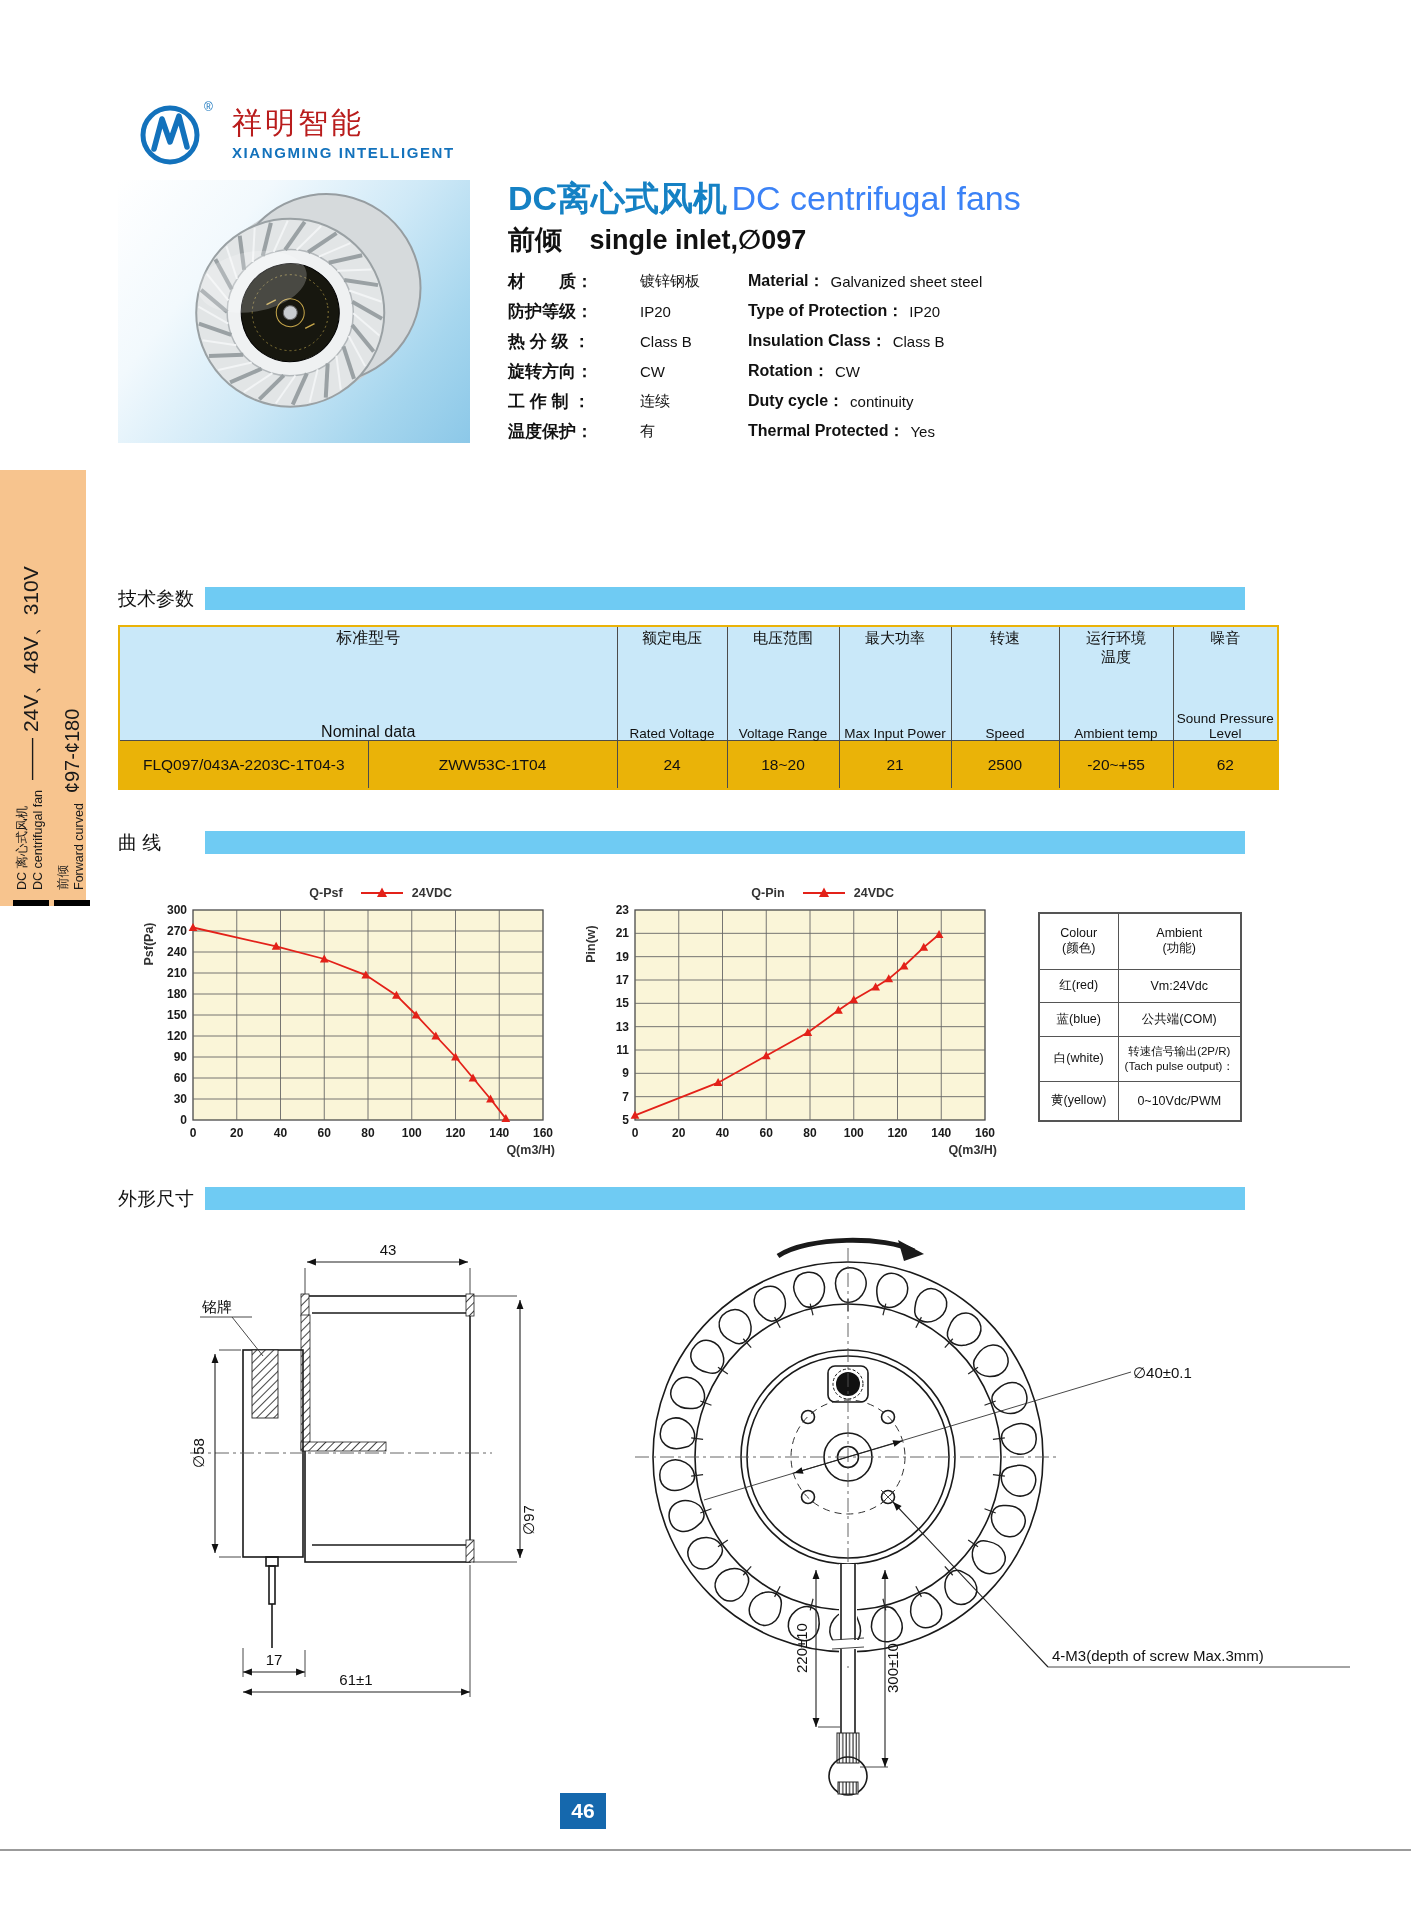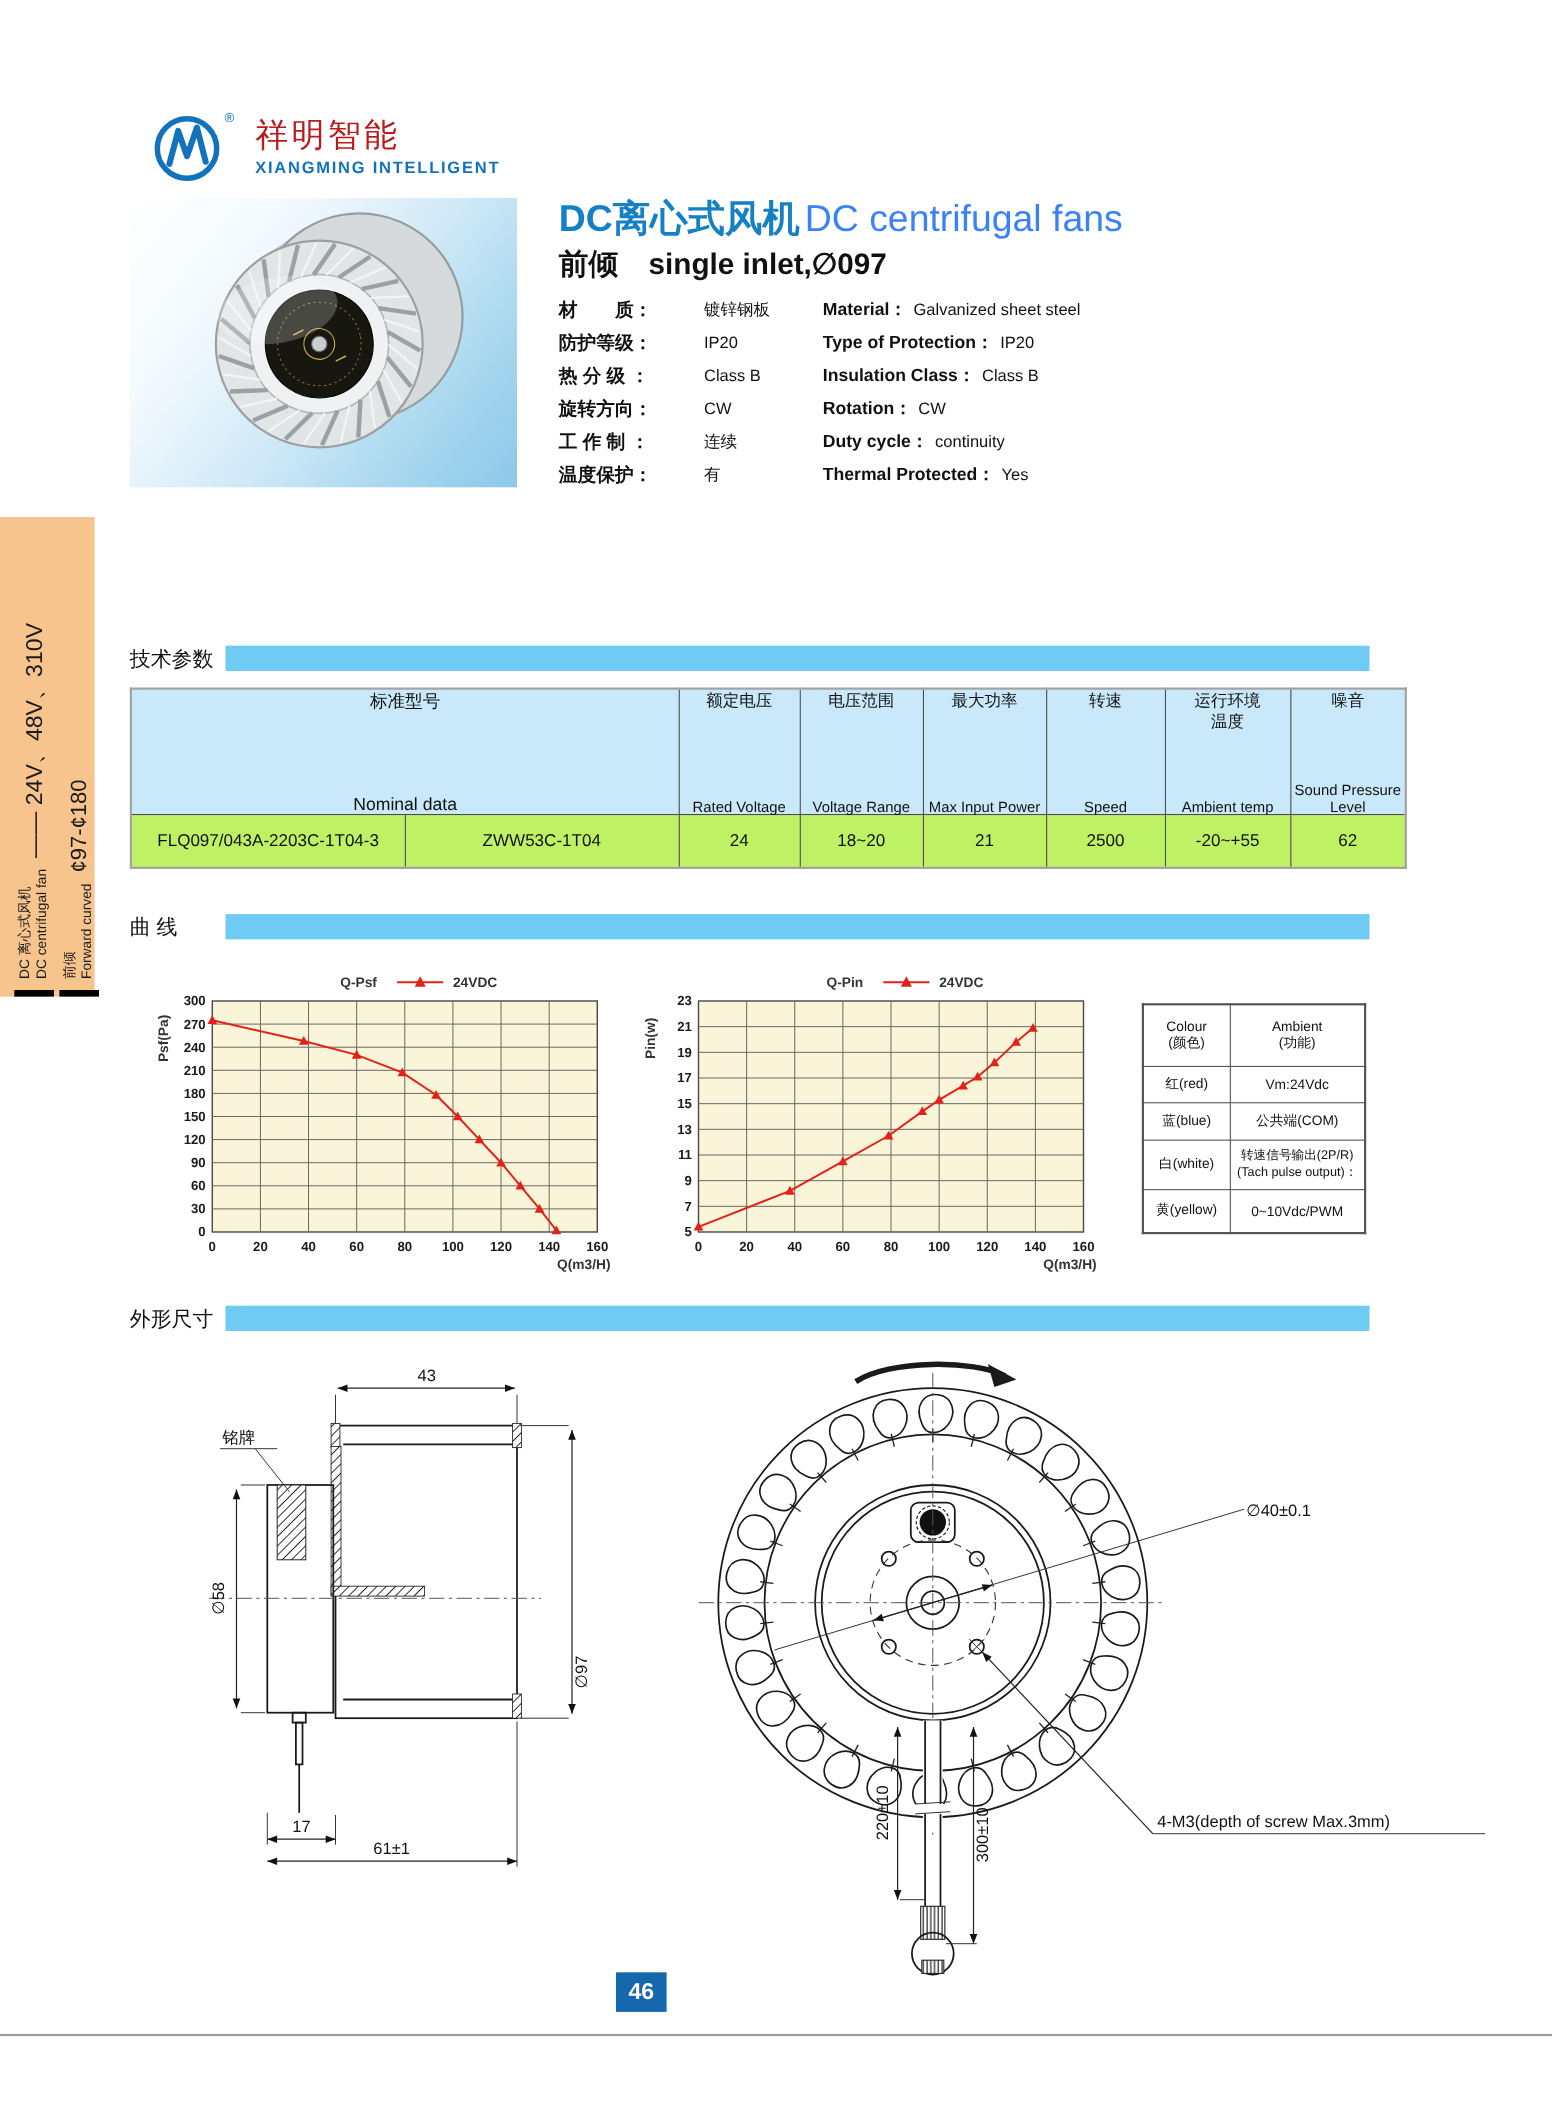--- a/index.html
+++ b/index.html
@@ -26,24 +26,24 @@
   .sp-cnl{width:132px;font-weight:bold;font-size:17px;white-space:pre;}
   .sp-cnv{width:108px;}
   .sp-enl{font-weight:bold;font-size:16px;}
   .sp-env{margin-left:6px;}
   
   .sec-title{font-size:19px;font-weight:normal;color:#111;}
   .sec-bar{background:#6FCBF3;height:23px;}
   
   table.tech{border-collapse:collapse;table-layout:fixed;width:1159px;}
   table.tech td{border:1px solid #4c4c4c;text-align:center;vertical-align:middle;padding:0;}
-  table.tech{border:2px solid #a3a3a3;}
+  table.tech{border:2px solid #eab308;}
   tr.h1 td{background:#C9E8F9;height:113px;}
   tr.h2 td{background:#C9E8F9;height:30px;font-size:14.5px;}
-  tr.dr td{background:#bef264;height:47px;font-size:15.5px;}
+  tr.dr td{background:#eab308;height:47px;font-size:15.5px;}
   .ghead{height:100%;display:flex;flex-direction:column;justify-content:space-between;padding:16px 0 14px 0;font-size:16px;}
   .chead{height:100%;display:flex;flex-direction:column;justify-content:space-between;padding:13px 2px 9px 2px;}
   .chead .cn{font-size:15px;white-space:pre-line;line-height:1.25;}
   .chead .en{font-size:13.5px;line-height:1.15;}
   
   .tick{font:600 12px "Liberation Sans","DejaVu Sans",sans-serif;fill:#1a1a1a;}
   .ctitle{font:600 12.5px "Liberation Sans","DejaVu Sans",sans-serif;fill:#333;}
   
   table.wire{border-collapse:collapse;table-layout:fixed;width:202px;border:2px solid #555;font-size:12.5px;color:#111;}
   table.wire td{border:1px solid #555;text-align:center;vertical-align:middle;padding:1px;}

